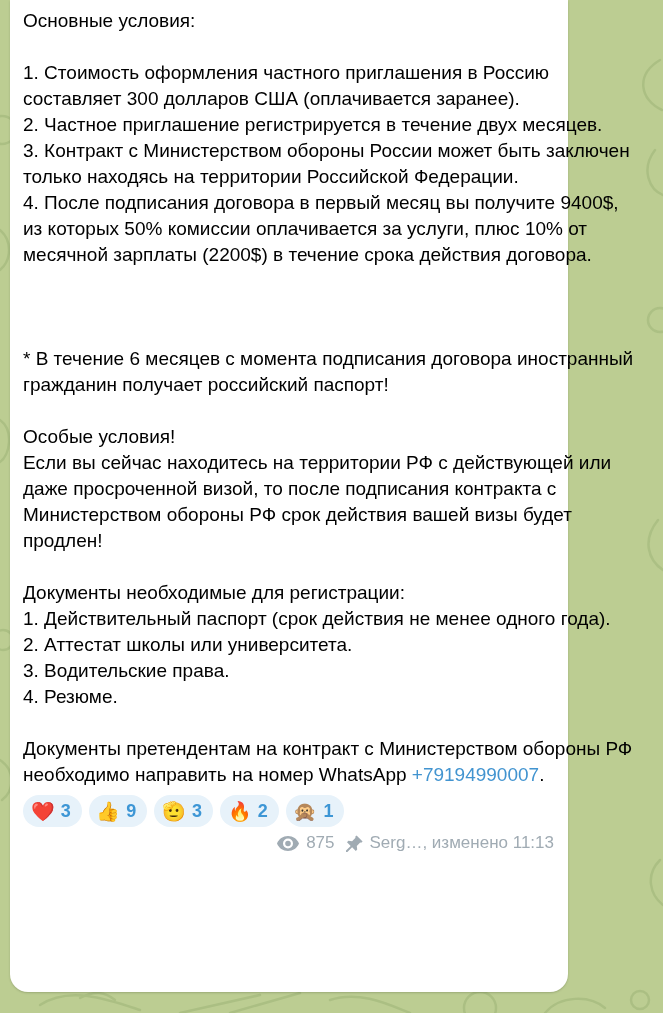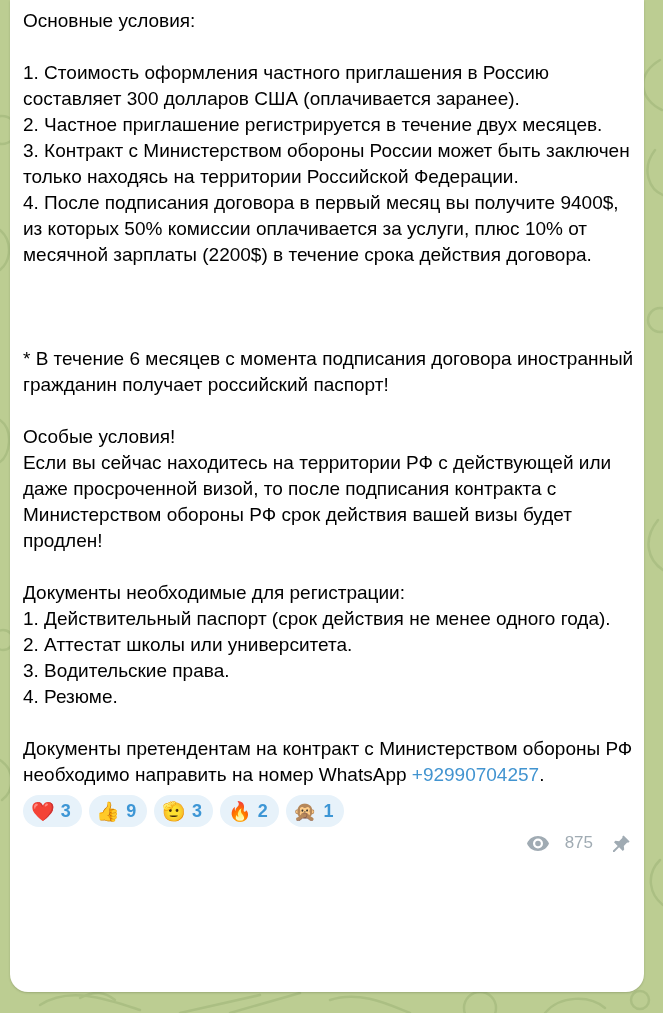--- a/index.html
+++ b/index.html
@@ -10,21 +10,21 @@
     font-family: "Liberation Sans", "DejaVu Sans", sans-serif;
   }
   .page { position: relative; width: 663px; height: 1013px; }
   .bg-pattern {
     position: absolute; left: 0; top: 0; width: 663px; height: 1013px;
     z-index: 0;
   }
   .bubble {
     position: absolute;
     left: 10px; top: 0;
-    width: 634px; height: 992px;
+    width: 558px; height: 992px;
     background: #ffffff;
     border-radius: 0 0 18px 18px;
     box-sizing: border-box;
     padding: 8px 13px 0 13px;
     z-index: 1;
     box-shadow: 0 1px 2px rgba(60,70,40,.25);
   }
   .msg-text {
     font-size: 19px;
     line-height: 26px;
@@ -61,21 +61,21 @@
   }
   .reaction-pill .emoji {
     font-size: 19px;
     font-weight: 400;
     line-height: 1;
   }
   .meta-row {
     display: flex;
     justify-content: flex-end;
     align-items: center;
-    gap: 16px;
+    gap: 7px;
     margin-top: 6px;
     padding-right: 1px;
     color: #a0abb3;
     font-size: 17px;
   }
   .meta-row .icon { display: inline-flex; align-items: center; }
   .meta-row svg { display: block; }
 </style>
 </head>
 <body>
@@ -120,21 +120,21 @@
 
 Особые условия!
 Если вы сейчас находитесь на территории РФ с действующей или даже просроченной визой, то после подписания контракта с Министерством обороны РФ срок действия вашей визы будет продлен!
 
 Документы необходимые для регистрации:
 1. Действительный паспорт (срок действия не менее одного года).
 2. Аттестат школы или университета.
 3. Водительские права.
 4. Резюме.
 
-Документы претендентам на контракт с Министерством обороны РФ необходимо направить на номер WhatsApp </span><a class="phone-link">+92990704257</a><span>.</span></div>
+Документы претендентам на контракт с Министерством обороны РФ необходимо направить на номер WhatsApp </span><a class="phone-link">+79194990007</a><span>.</span></div>
 
     <div class="reactions">
       <button class="reaction-pill">
         <span class="emoji">❤️</span>
         <span class="count">3</span>
       </button>
       <button class="reaction-pill">
         <span class="emoji">👍</span>
         <span class="count">9</span>
       </button>
@@ -157,16 +157,17 @@
         <svg width="22" height="15" viewBox="0 0 22 15">
           <path fill="#a0abb3" d="M11 0C6 0 1.9 2.9 0 7.5 1.9 12.1 6 15 11 15s9.1-2.9 11-7.5C20.1 2.9 16 0 11 0zm0 12.5a5 5 0 1 1 0-10 5 5 0 0 1 0 10zm0-7.8a2.8 2.8 0 1 0 0 5.6 2.8 2.8 0 0 0 0-5.6z"></path>
         </svg>
       </span>
       <span>875</span>
       <span class="icon" style="margin-left:4px;">
         <svg width="17" height="17" viewBox="0 0 17 17">
           <path fill="#a0abb3" d="M10.6 0.4 16.6 6.4 15.2 7.8 14.2 7.5 10.8 10.9 11.2 14.6 9.8 16 6.1 12.3 1.4 17 0 17 0 15.6 4.7 10.9 1 7.2 2.4 5.8 6.1 6.2 9.5 2.8 9.2 1.8Z"></path>
         </svg>
       </span>
+      <span>Serg…, изменено 11:13</span>
     </div>
 
   </div>
 </div>
 
 </body></html>

